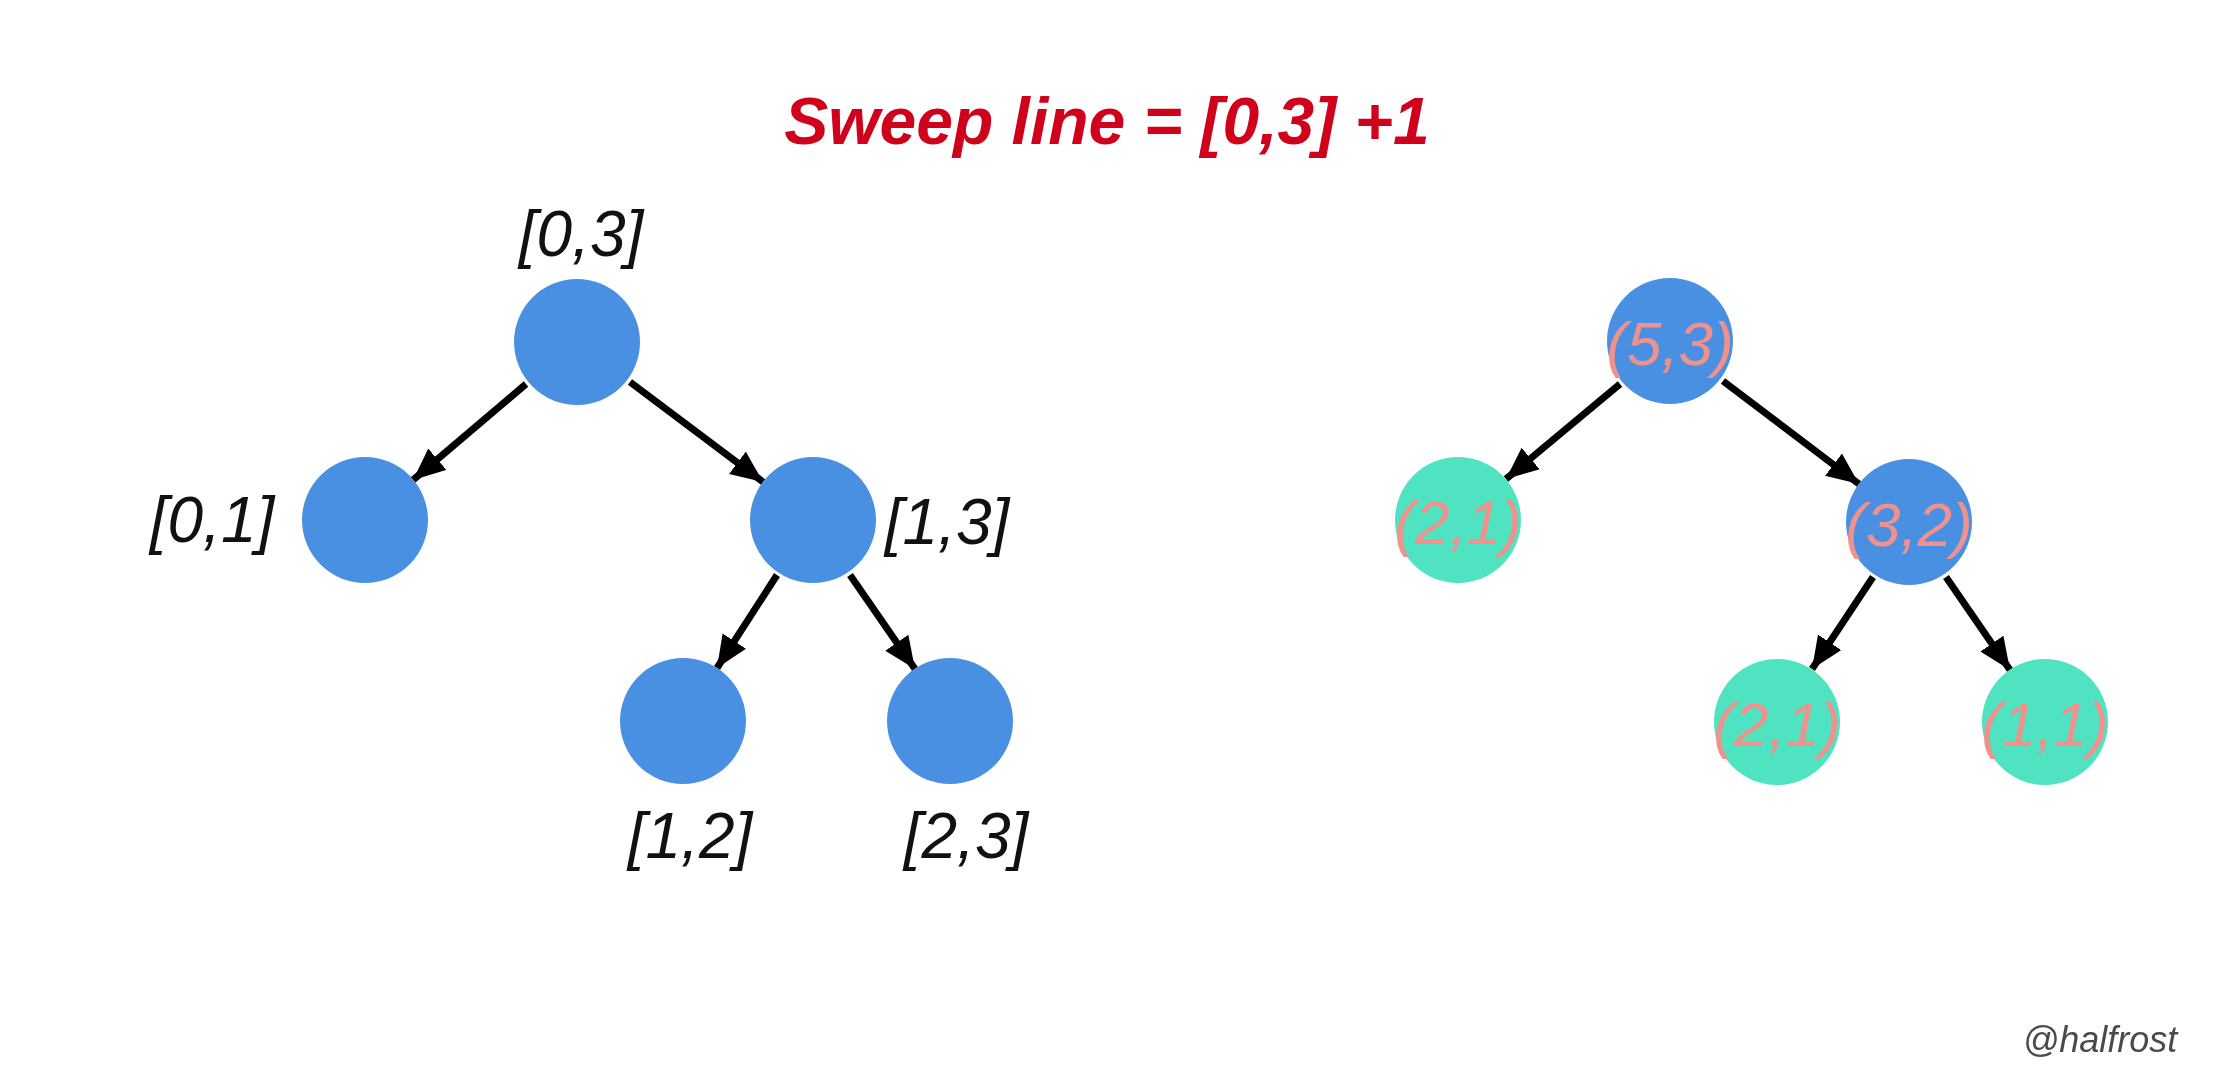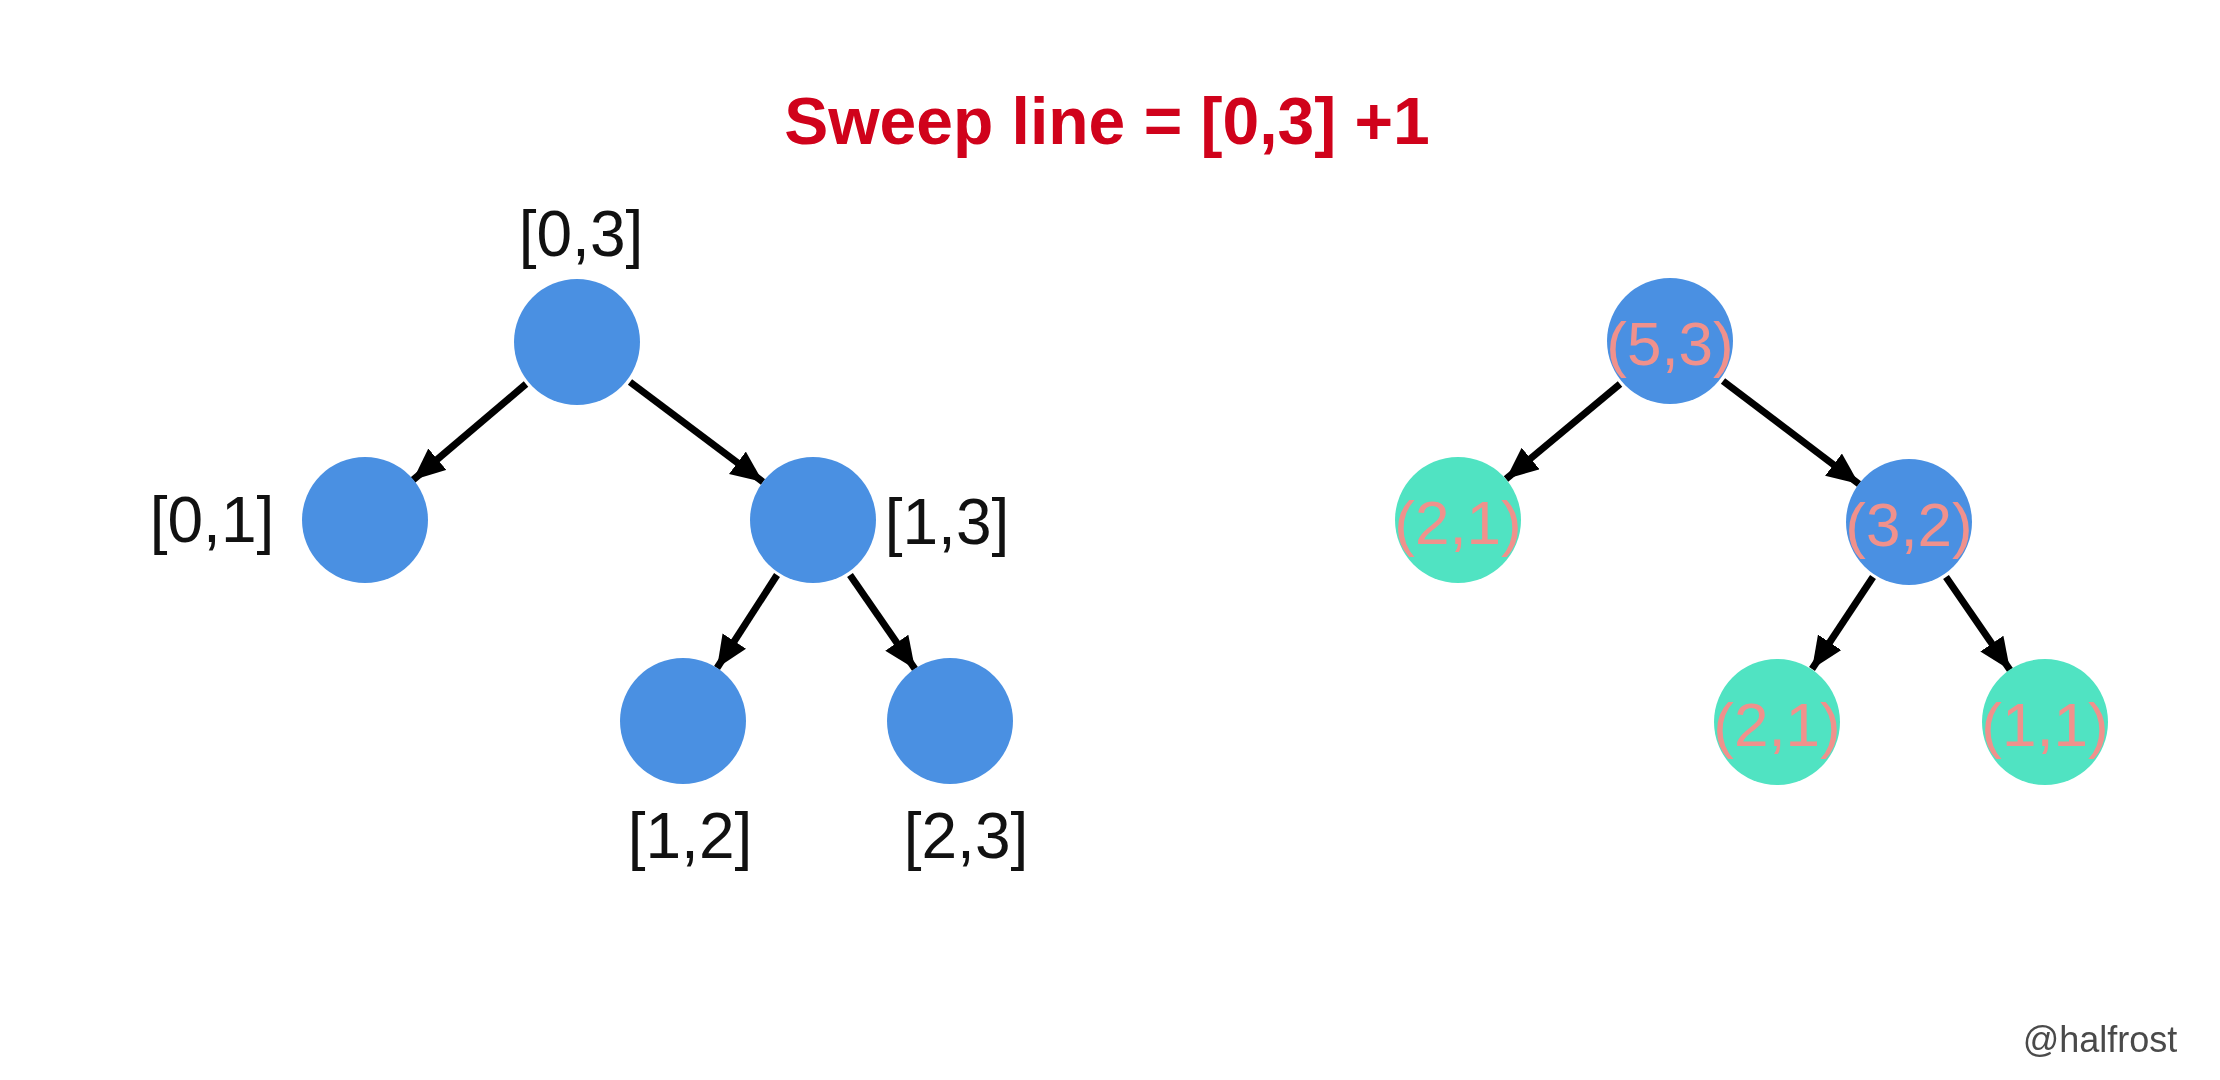--- a/index.html
+++ b/index.html
@@ -3,20 +3,21 @@
 <meta charset="utf-8">
 <style>
   html, body { margin: 0; padding: 0; background: #ffffff; }
   .canvas {
     position: relative;
     width: 2220px;
     height: 1080px;
     background: #ffffff;
     overflow: hidden;
     font-family: "Liberation Sans", "DejaVu Sans", sans-serif;
+    font-style: italic;
   }
   svg { display: block; }
   .edge {
     stroke: #000000;
     stroke-width: 7;
     fill: none;
   }
   .title-text {
     font-family: "Liberation Sans", "DejaVu Sans", sans-serif;
     font-size: 66px;

